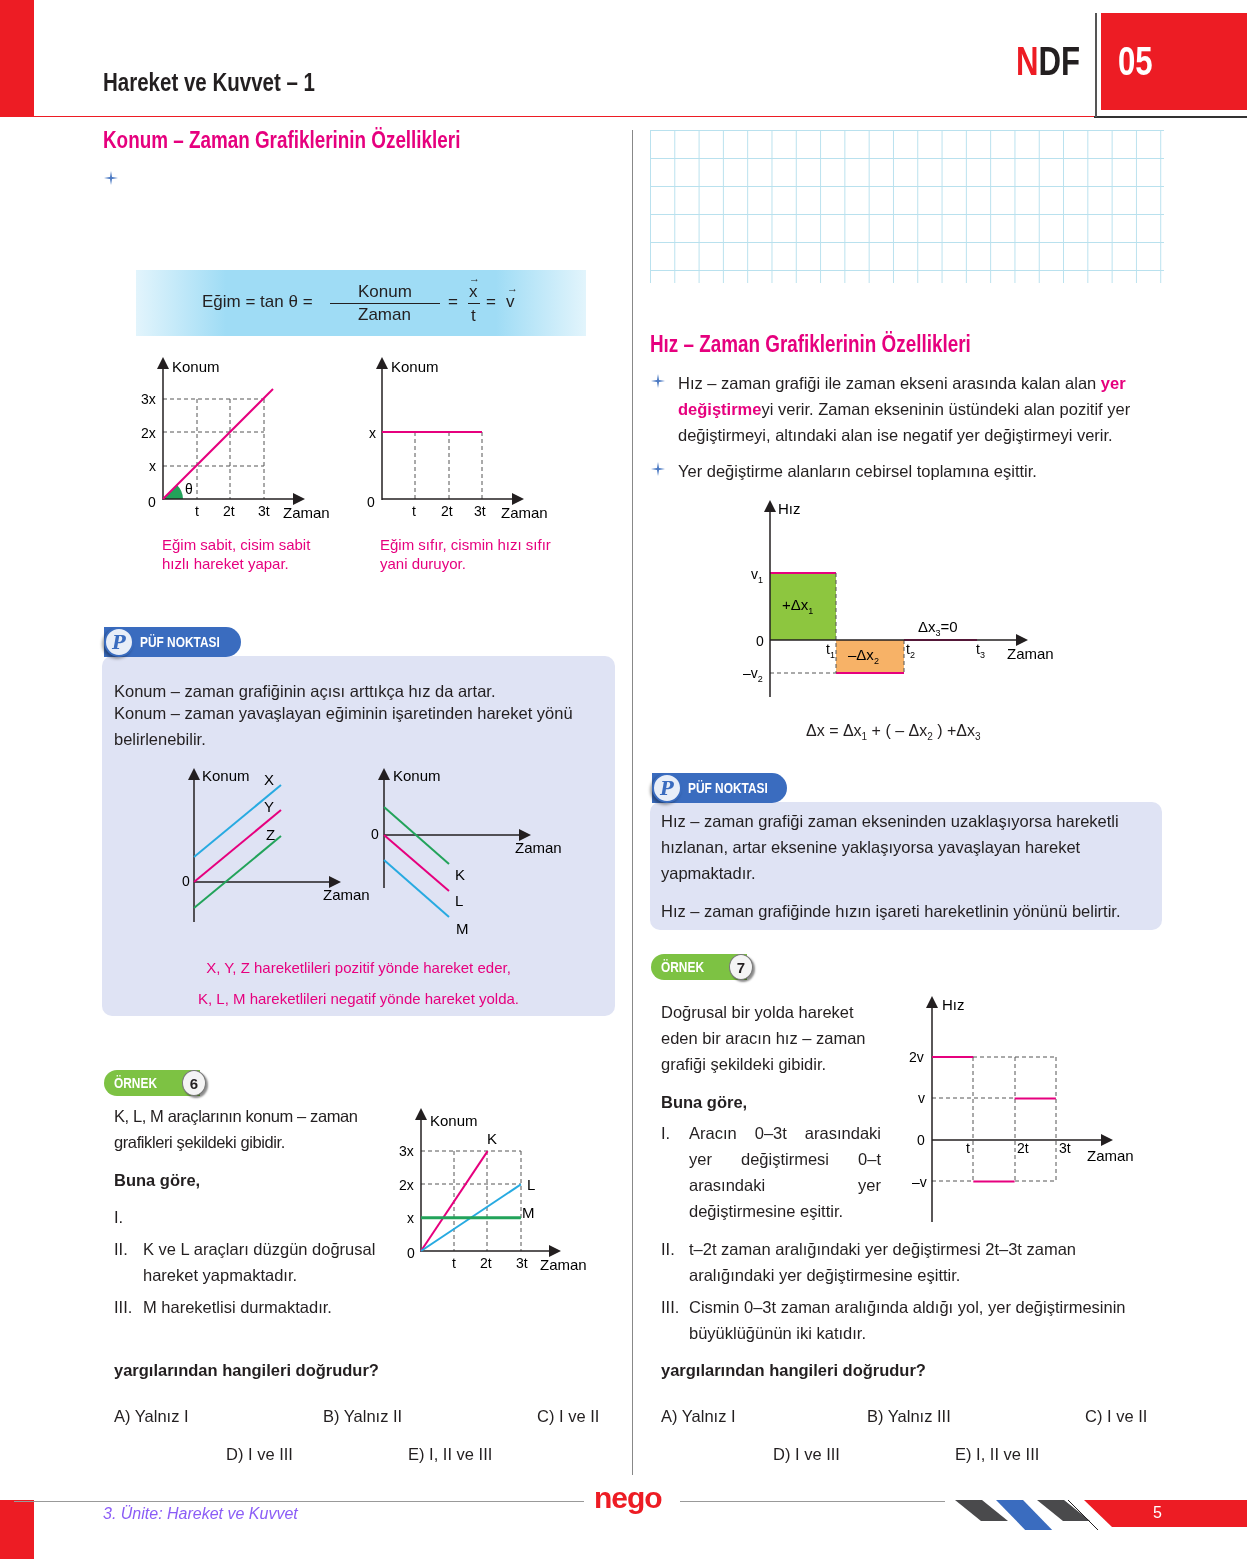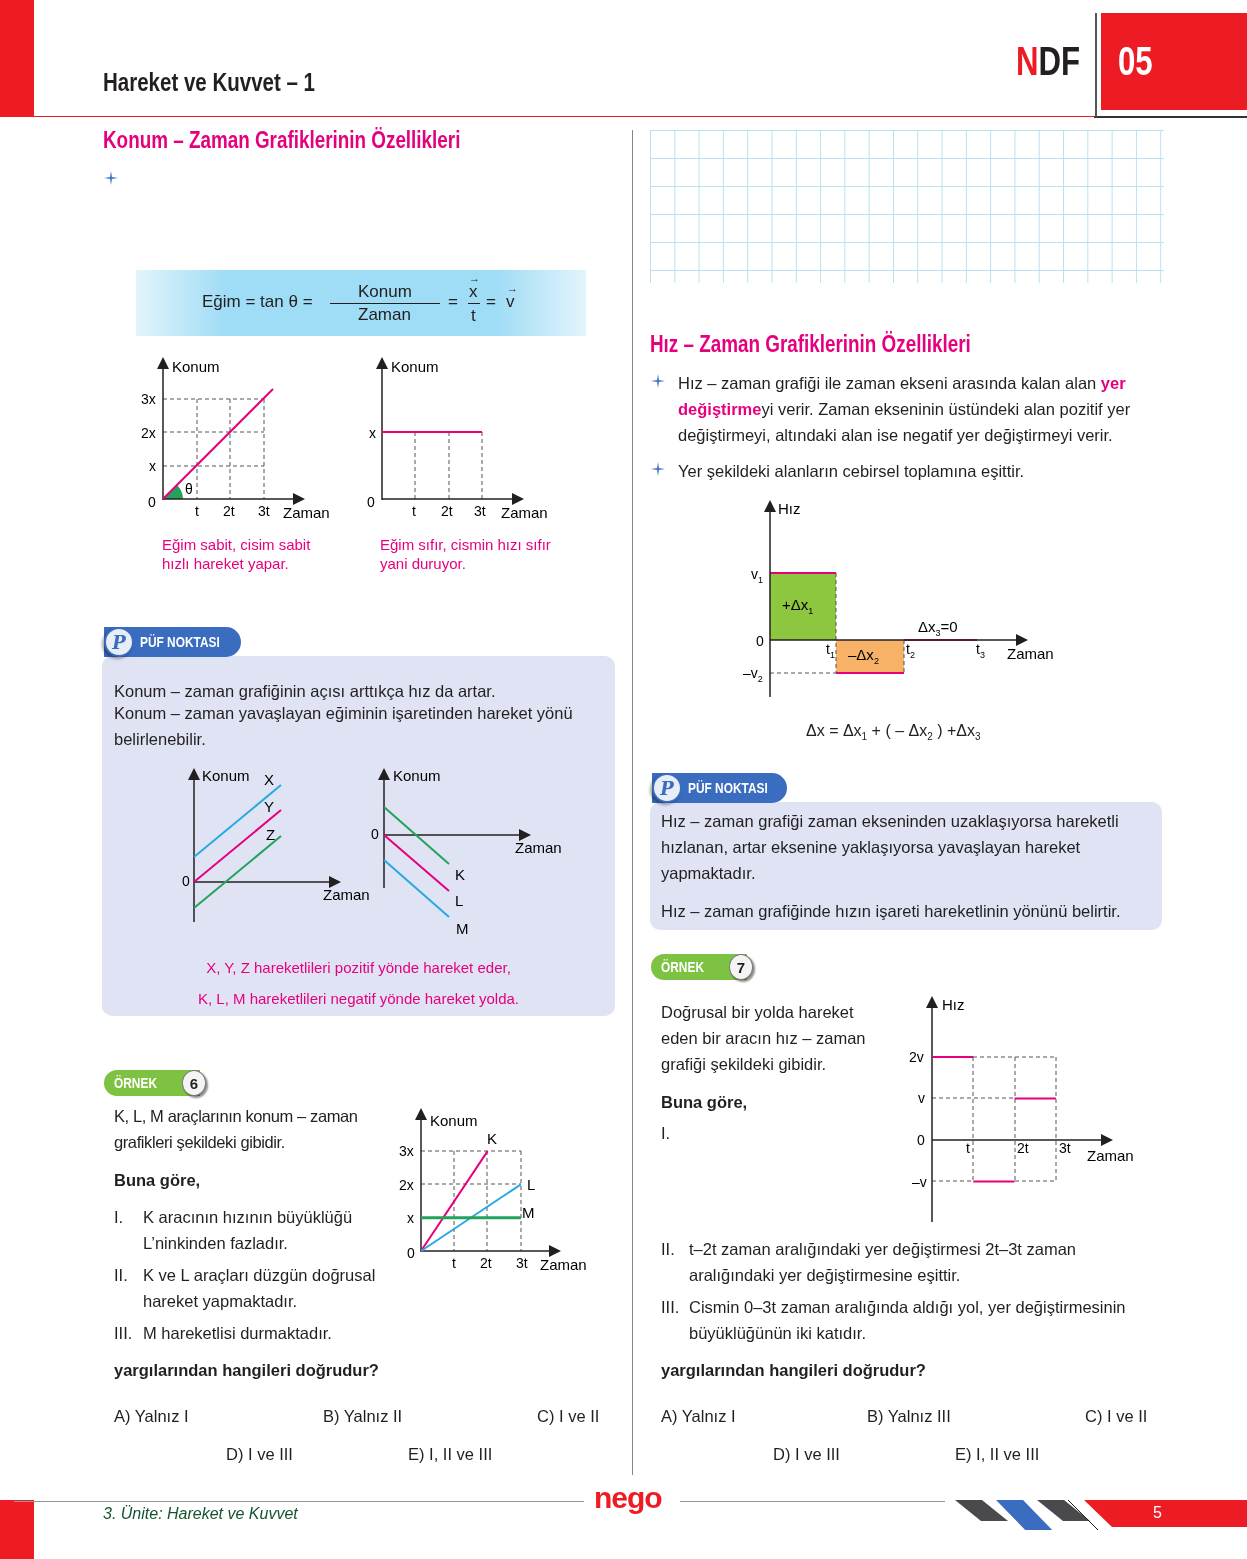--- a/index.html
+++ b/index.html
@@ -179,21 +179,20 @@
 
 <div class="ornek-badge" style="left:104px;top:1070px;width:86px;">
   <span style="transform:scaleX(0.85);transform-origin:left center;">ÖRNEK</span>
   <span class="ornek-num" style="position:absolute;right:-6px;top:0;">6</span>
 </div>
 <div class="abs body-text" style="left:114px;top:1103px;width:262px;letter-spacing:-0.4px;">K, L, M araçlarının konum – zaman grafikleri şekildeki gibidir.</div>
 <div class="abs body-text" style="left:114px;top:1167px;font-weight:bold;">Buna göre,</div>
 <div class="abs body-text" style="left:114px;top:1204px;width:265px;">
   <div style="display:flex;">
       <span style="width:29px;flex:none;">I.</span>
-      <span>K aracının hızının büyüklüğü L’ninkinden fazladır.</span>
     </div>
   <div style="display:flex;margin-top:6px;">
       <span style="width:29px;flex:none;">II.</span>
       <span>K ve L araçları düzgün doğrusal hareket yapmaktadır.</span>
     </div>
   <div style="display:flex;margin-top:6px;">
       <span style="width:29px;flex:none;">III.</span>
       <span>M hareketlisi durmaktadır.</span>
     </div>
 </div>
@@ -249,21 +248,21 @@
   <div class="bullet-item">
     <svg class="bullet-star" viewBox="0 0 16 16">
         <path d="M8 1 L9 7 L15 8 L9 9 L8 15 L7 9 L1 8 L7 7 Z" fill="#4a78c2"></path>
       </svg>
     <span>Hız – zaman grafiği ile zaman ekseni arasında kalan alan </span><b class="magenta">yer değiştirme</b><span>yi verir. Zaman ekseninin üstündeki alan pozitif yer değiştirmeyi, altındaki alan ise negatif yer değiştirmeyi verir.</span>
   </div>
   <div class="bullet-item" style="margin-top:10px;">
     <svg class="bullet-star" viewBox="0 0 16 16">
         <path d="M8 1 L9 7 L15 8 L9 9 L8 15 L7 9 L1 8 L7 7 Z" fill="#4a78c2"></path>
       </svg>
-    <span>Yer şekildeki alanların cebirsel toplamına eşittir.</span>
+    <span>Yer değiştirme alanların cebirsel toplamına eşittir.</span>
   </div>
 </div>
 
 <svg class="abs" style="left:730px;top:495px;" width="350" height="260" viewBox="0 0 350 260">
   <defs>
       <marker id="ar6" markerWidth="8" markerHeight="8" refX="6" refY="4" orient="auto">
         <path d="M0,0 L8,4 L0,8 Z" fill="#231f20"></path>
       </marker>
     </defs>
   <rect x="40" y="78" width="66" height="67" fill="#8dc63f"></rect>
@@ -304,20 +303,21 @@
 <div class="abs body-text" style="left:661px;top:898px;width:494px;">Hız – zaman grafiğinde hızın işareti hareketlinin yönünü belirtir.</div>
 
 <div class="ornek-badge" style="left:651px;top:954px;width:86px;">
   <span style="transform:scaleX(0.85);transform-origin:left center;">ÖRNEK</span>
   <span class="ornek-num" style="position:absolute;right:-6px;top:0;">7</span>
 </div>
 <div class="abs body-text" style="left:661px;top:999px;width:225px;">Doğrusal bir yolda hareket eden bir aracın hız – zaman grafiği şekildeki gibidir.</div>
 <div class="abs body-text" style="left:661px;top:1089px;font-weight:bold;">Buna göre,</div>
 <div class="abs body-text" style="left:661px;top:1120px;width:220px;display:flex;">
   <span style="width:28px;flex:none;">I.</span>
+  <span style="text-align:justify;">Aracın 0–3t arasındaki yer değiştirmesi 0–t arasındaki yer değiştirmesine eşittir.</span>
 </div>
 
 <svg class="abs" style="left:900px;top:990px;" width="250" height="240" viewBox="0 0 250 240">
   <defs>
       <marker id="ar7" markerWidth="8" markerHeight="8" refX="6" refY="4" orient="auto">
         <path d="M0,0 L8,4 L0,8 Z" fill="#231f20"></path>
       </marker>
     </defs>
   <g stroke="#555" stroke-dasharray="4,3" stroke-width="1">
     <line x1="73" y1="67" x2="156" y2="67"></line>
@@ -359,21 +359,21 @@
 <div class="abs body-text" style="left:661px;top:1357px;font-weight:bold;">yargılarından hangileri doğrudur?</div>
 <div class="opt" style="left:661px;top:1407px;">A) Yalnız I</div>
 <div class="opt" style="left:867px;top:1407px;">B) Yalnız III</div>
 <div class="opt" style="left:1085px;top:1407px;">C) I ve II</div>
 <div class="opt" style="left:773px;top:1445px;">D) I ve III</div>
 <div class="opt" style="left:955px;top:1445px;">E) I, II ve III</div>
 
 <div class="abs" style="left:0;top:1500px;width:34px;height:59px;background:#ed1c24;"></div>
 <div class="abs" style="left:14px;top:1501px;width:570px;height:1px;background:#999;"></div>
 <div class="abs" style="left:680px;top:1501px;width:265px;height:1px;background:#999;"></div>
-<div class="abs" style="left:103px;top:1505px;font-size:16px;font-style:italic;color:#14532d;text-align:right;">3. Ünite: Hareket ve Kuvvet</div>
+<div class="abs" style="left:103px;top:1505px;font-size:16px;font-style:italic;color:#8b5cf6;text-align:right;">3. Ünite: Hareket ve Kuvvet</div>
 <div class="abs" style="left:594px;top:1480px;font-size:30px;font-weight:bold;color:#ed1c24;letter-spacing:-1px;line-height:36px;">nego</div>
 <svg class="abs" style="left:955px;top:1500px;" width="292" height="30" viewBox="0 0 292 30">
   <polygon points="0,0 27,0 53,21 26,21" fill="#4a4a4c"></polygon>
   <polygon points="41,0 68,0 104,37 77,37" fill="#3a6cbf"></polygon>
   <polygon points="82,0 109,0 135,21 108,21" fill="#4a4a4c"></polygon>
   <polyline points="113,0 150,37 292,37" fill="none" stroke="#231f20" stroke-width="1"></polyline>
   <polygon points="129,0 292,0 292,27 157,27" fill="#ed1c24"></polygon>
 </svg>
 <div class="abs" style="left:1153px;top:1504px;font-size:16px;color:#fff;">5</div>
 

